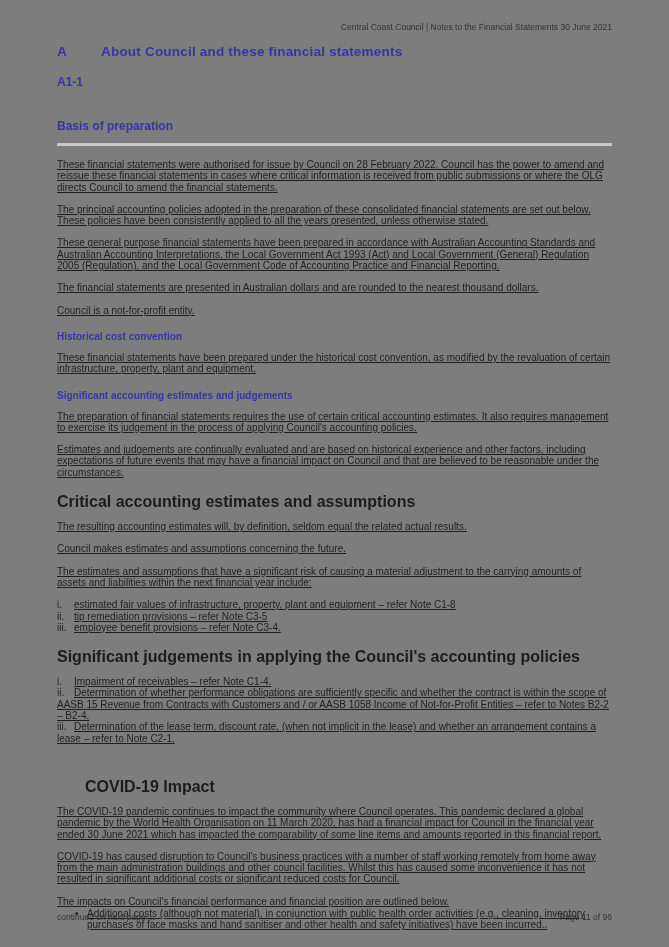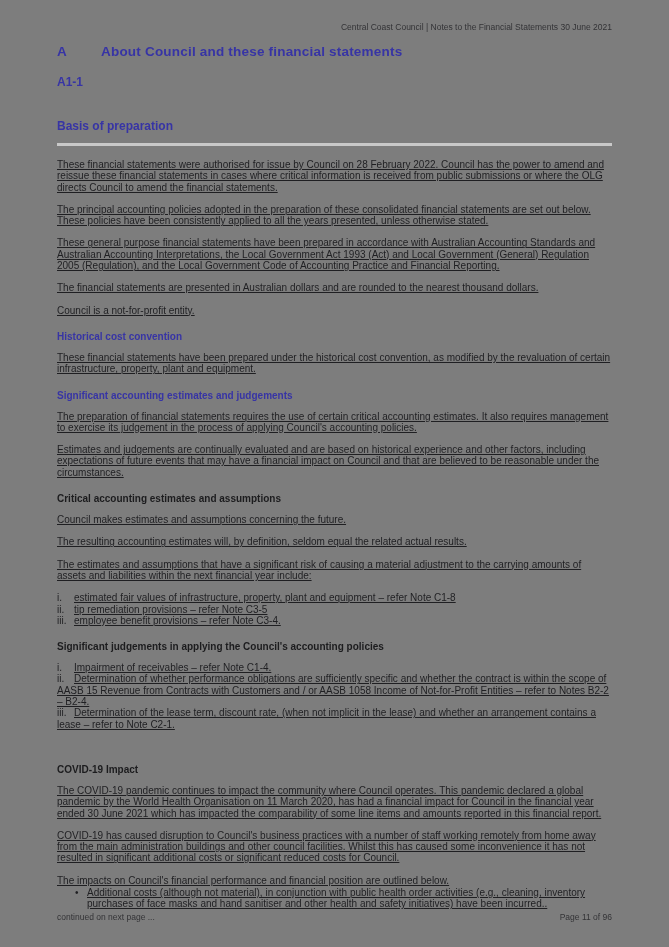--- a/index.html
+++ b/index.html
@@ -55,39 +55,39 @@
   }
   .sub-blue {
     color: #3734a5;
     font-weight: bold;
     font-size: 10px;
     margin: 15px 0 10px 0;
   }
   .sub-dark {
     color: #1c1c1e;
     font-weight: bold;
-    font-size: 10px;
+    font-size: 16px;
     margin: 15px 0 10px 0;
   }
   .roman-list { margin: 0 0 11px 0; }
   .roman-list p { margin: 0; }
   .roman-list .rnum {
     display: inline-block;
     min-width: 17px;
   }
   .bullet-item {
     padding-left: 30px;
     margin: 0 0 11px 0 !important;
   }
   .bullet-item .bmark {
     display: inline-block;
     width: 12px;
     margin-left: -12px;
   }
-  .covid-gap { margin-top: 34px !important; }
+  .covid-gap { margin-top: 34px !important; margin-left: 28px; }
   .tight { margin-bottom: 1px !important; }
   .doc-footer {
     position: absolute;
     left: 57px;
     right: 57px;
     bottom: 25px;
     display: flex;
     justify-content: space-between;
     font-size: 8.5px;
     color: #333336;
@@ -122,22 +122,22 @@
     <p>Council is a not-for-profit entity.</p>
 
     <div class="sub-blue">Historical cost convention</div>
     <p>These financial statements have been prepared under the historical cost convention, as modified by the revaluation of certain infrastructure, property, plant and equipment.</p>
 
     <div class="sub-blue">Significant accounting estimates and judgements</div>
     <p>The preparation of financial statements requires the use of certain critical accounting estimates. It also requires management to exercise its judgement in the process of applying Council's accounting policies.</p>
     <p>Estimates and judgements are continually evaluated and are based on historical experience and other factors, including expectations of future events that may have a financial impact on Council and that are believed to be reasonable under the circumstances.</p>
 
     <div class="sub-dark">Critical accounting estimates and assumptions</div>
+    <p>The resulting accounting estimates will, by definition, seldom equal the related actual results.</p>
     <p>Council makes estimates and assumptions concerning the future.</p>
-    <p>The resulting accounting estimates will, by definition, seldom equal the related actual results.</p>
     <p>The estimates and assumptions that have a significant risk of causing a material adjustment to the carrying amounts of assets and liabilities within the next financial year include:</p>
 
     <div class="roman-list">
       <p><span class="rnum">i.</span><span>estimated fair values of infrastructure, property, plant and equipment – refer Note C1-8</span></p>
       <p><span class="rnum">ii.</span><span>tip remediation provisions – refer Note C3-5</span></p>
       <p><span class="rnum">iii.</span><span>employee benefit provisions – refer Note C3-4.</span></p>
     </div>
 
     <div class="sub-dark">Significant judgements in applying the Council's accounting policies</div>
 

